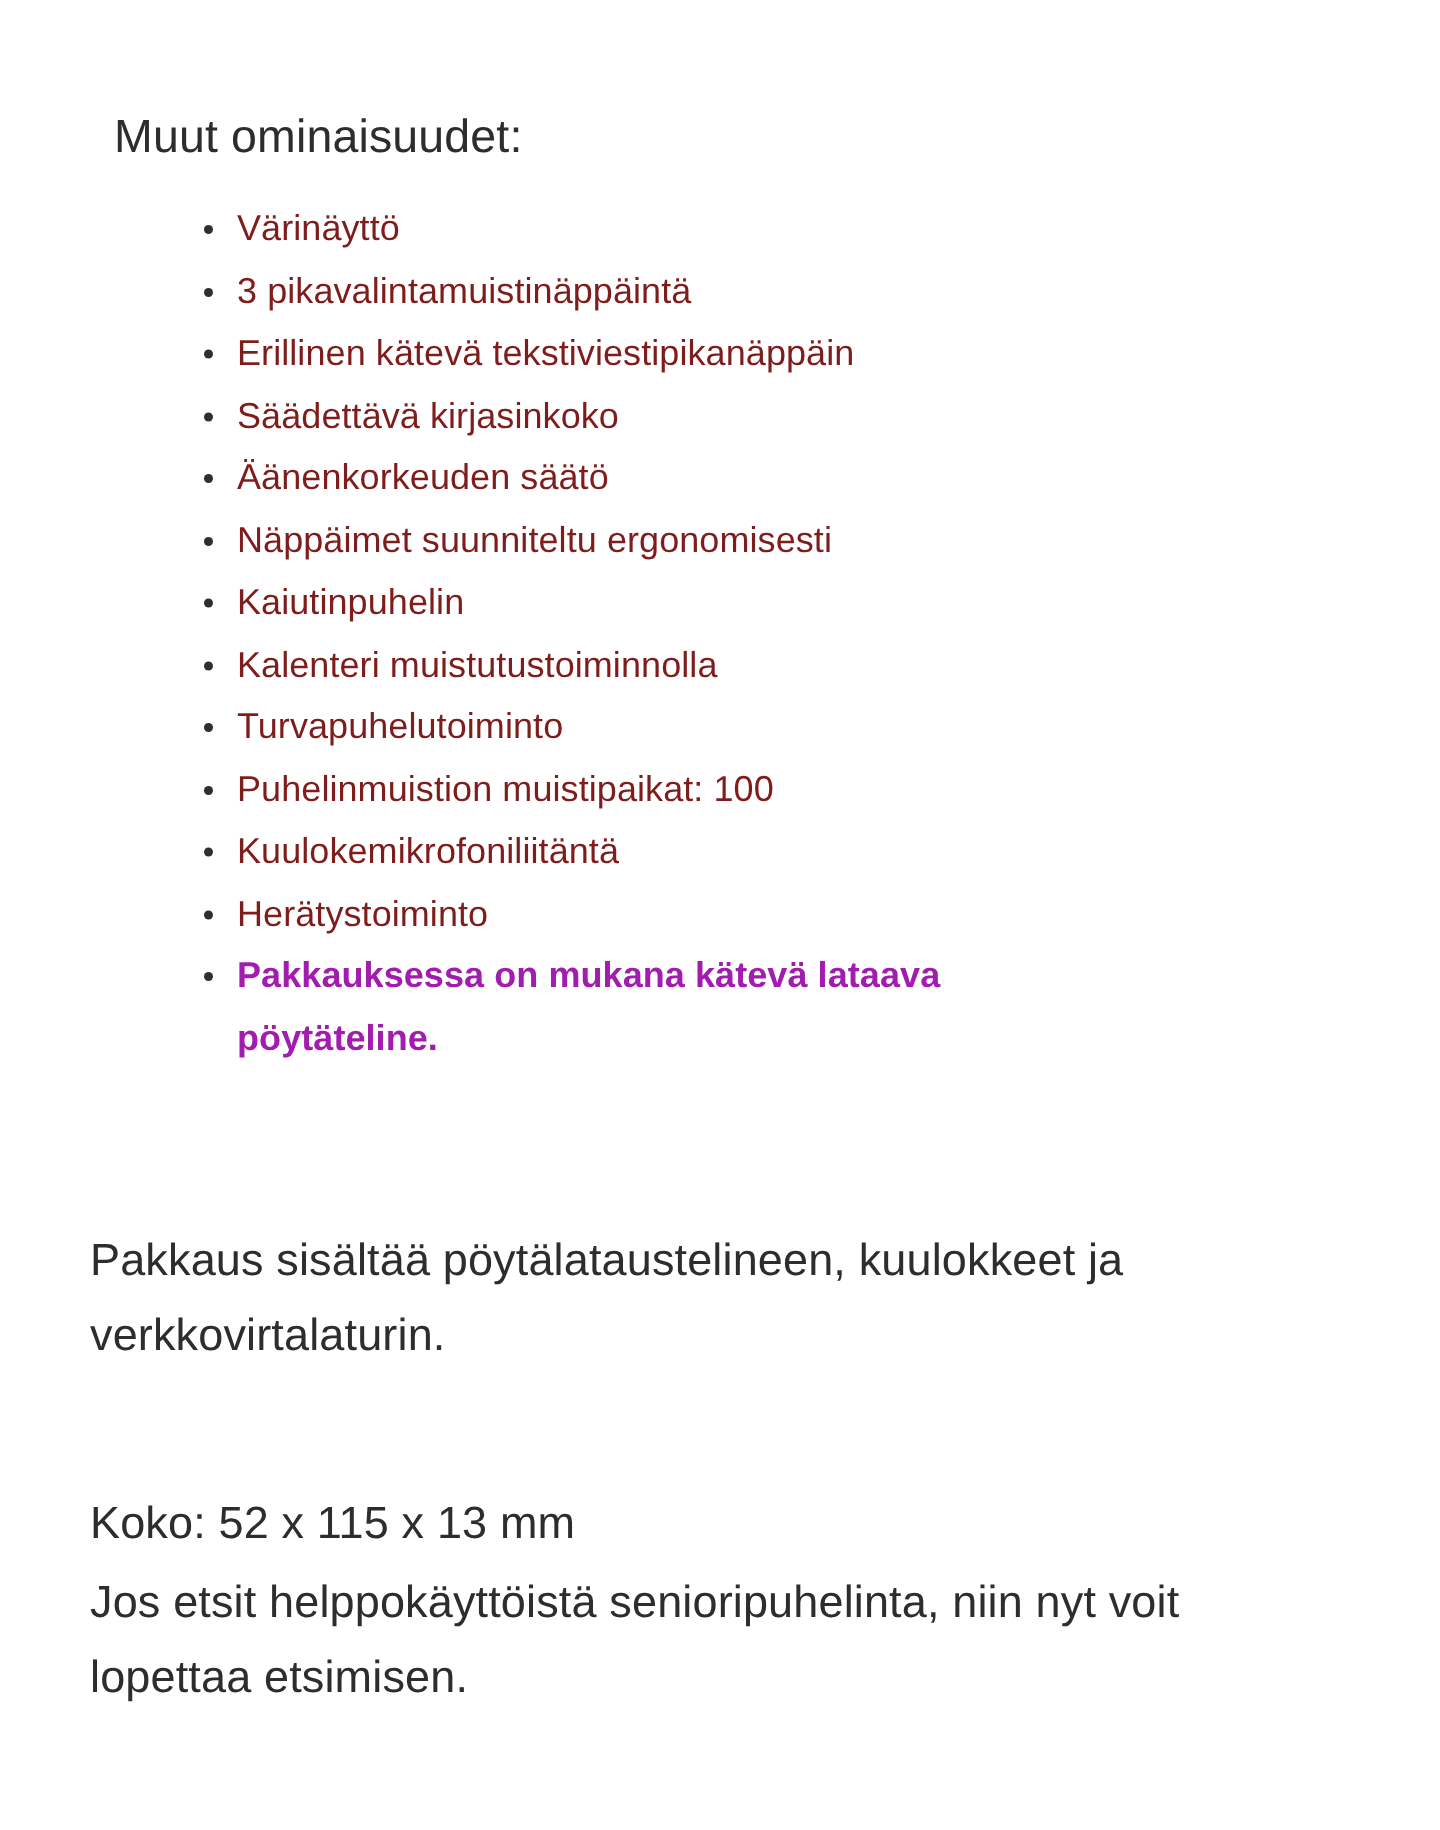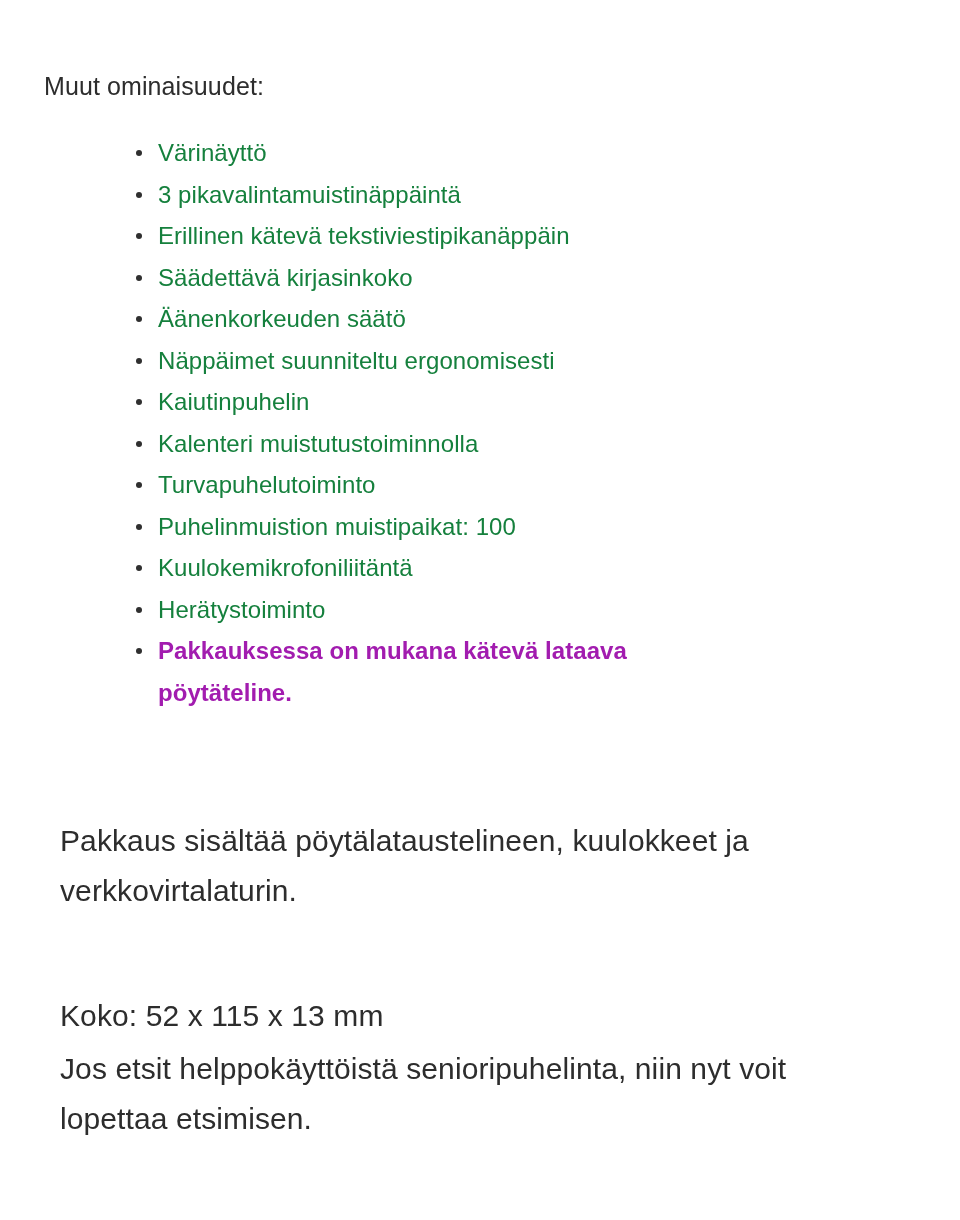--- a/index.html
+++ b/index.html
@@ -21,23 +21,23 @@
     position: relative;
     width: 960px;
     height: 1220px;
     box-sizing: border-box;
     padding: 0;
   }
 
   
   .section-heading {
     position: absolute;
-    left: 44px;
+    left: 76px;
     top: 44px;
-    font-size: 25px;
+    font-size: 31px;
     font-weight: 400;
     line-height: 42px;
     letter-spacing: 0.1px;
     color: #2d2d2d;
     white-space: nowrap;
     text-align: center;
   }
 
   
   .feature-list {
@@ -50,21 +50,21 @@
     list-style: none;
   }
 
   .feature-item {
     position: relative;
     padding-left: 22px;
     font-size: 24px;
     font-weight: 400;
     line-height: 41.5px;
     letter-spacing: 0.05px;
-    color: #15803d;
+    color: #7f1d1d;
   }
 
   .feature-item::before {
     content: "";
     position: absolute;
     left: 0px;
     top: 18px;
     width: 6px;
     height: 6px;
     border-radius: 50%;

